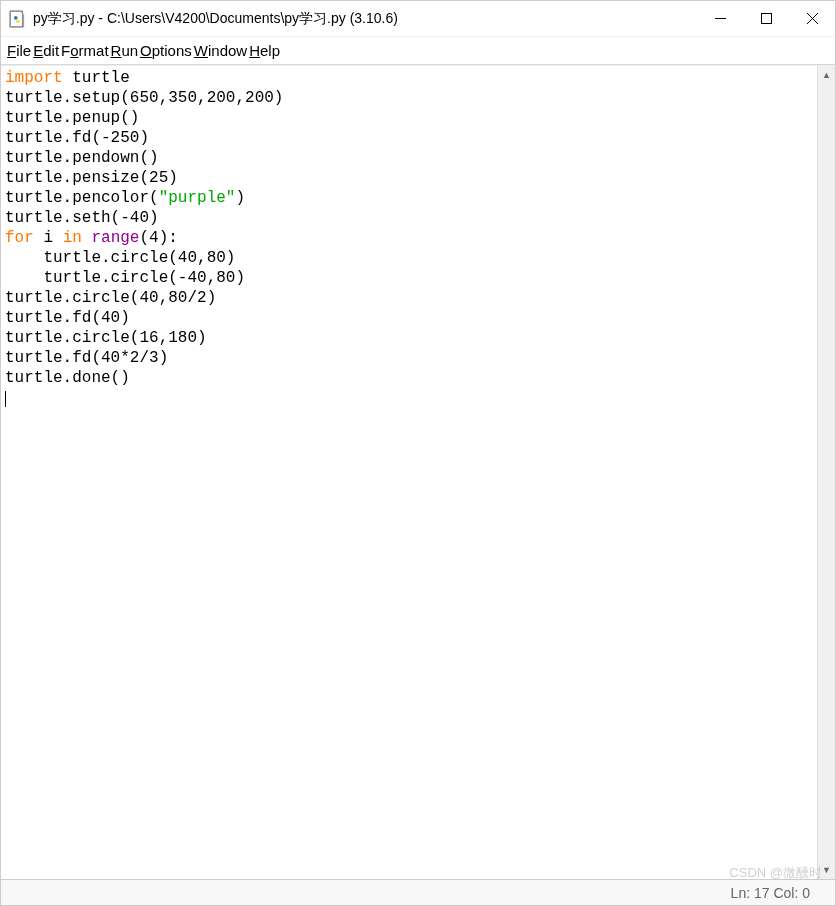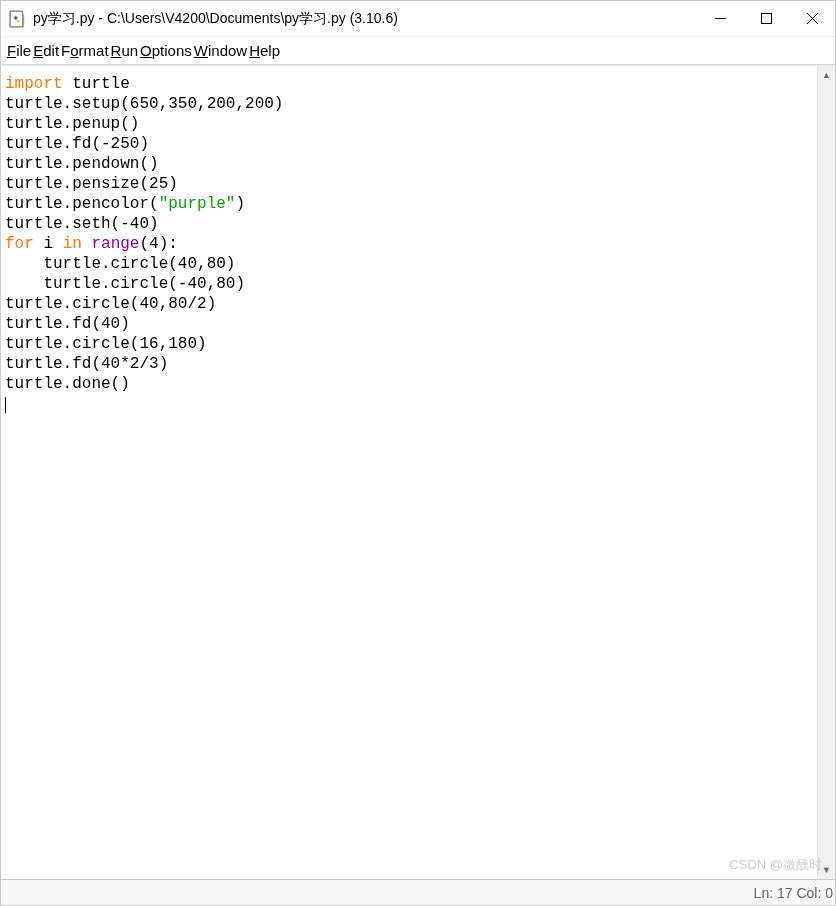--- a/index.html
+++ b/index.html
@@ -66,21 +66,21 @@
       flex: 1;
       display: flex;
       position: relative;
       border-top: 1px solid #eee;
     }
     .editor {
       flex: 1;
       font-family: "NSimSun", "SimSun", "Courier New", monospace;
       font-size: 16px;
       line-height: 20px;
-      padding: 8px 4px;
+      padding: 2px 4px;
       white-space: pre;
       color: #000;
       overflow: hidden;
     }
     .kw-orange { color: #ff7700; }
     .kw-purple { color: #900090; }
     .str-green { color: #00aa00; }
     .scrollbar {
       width: 18px;
       background: #f0f0f0;
@@ -98,29 +98,29 @@
       font-size: 9px;
     }
     .scroll-arrow.up { top: 0; }
     .scroll-arrow.down { bottom: 0; }
     .statusbar {
       height: 26px;
       border-top: 1px solid #ccc;
       display: flex;
       justify-content: flex-end;
       align-items: center;
-      padding: 0 2px;
+      padding: 0 25px;
       font-size: 14px;
       color: #666;
       background: #f8f8f8;
     }
     .watermark {
       position: absolute;
       right: 14px;
-      bottom: 32px;
+      bottom: 24px;
       color: rgba(120,120,120,0.35);
       font-size: 13px;
       pointer-events: none;
     }
     .cursor-line {
       display: inline-block;
       width: 1px;
       height: 16px;
       background: #000;
       vertical-align: text-bottom;

